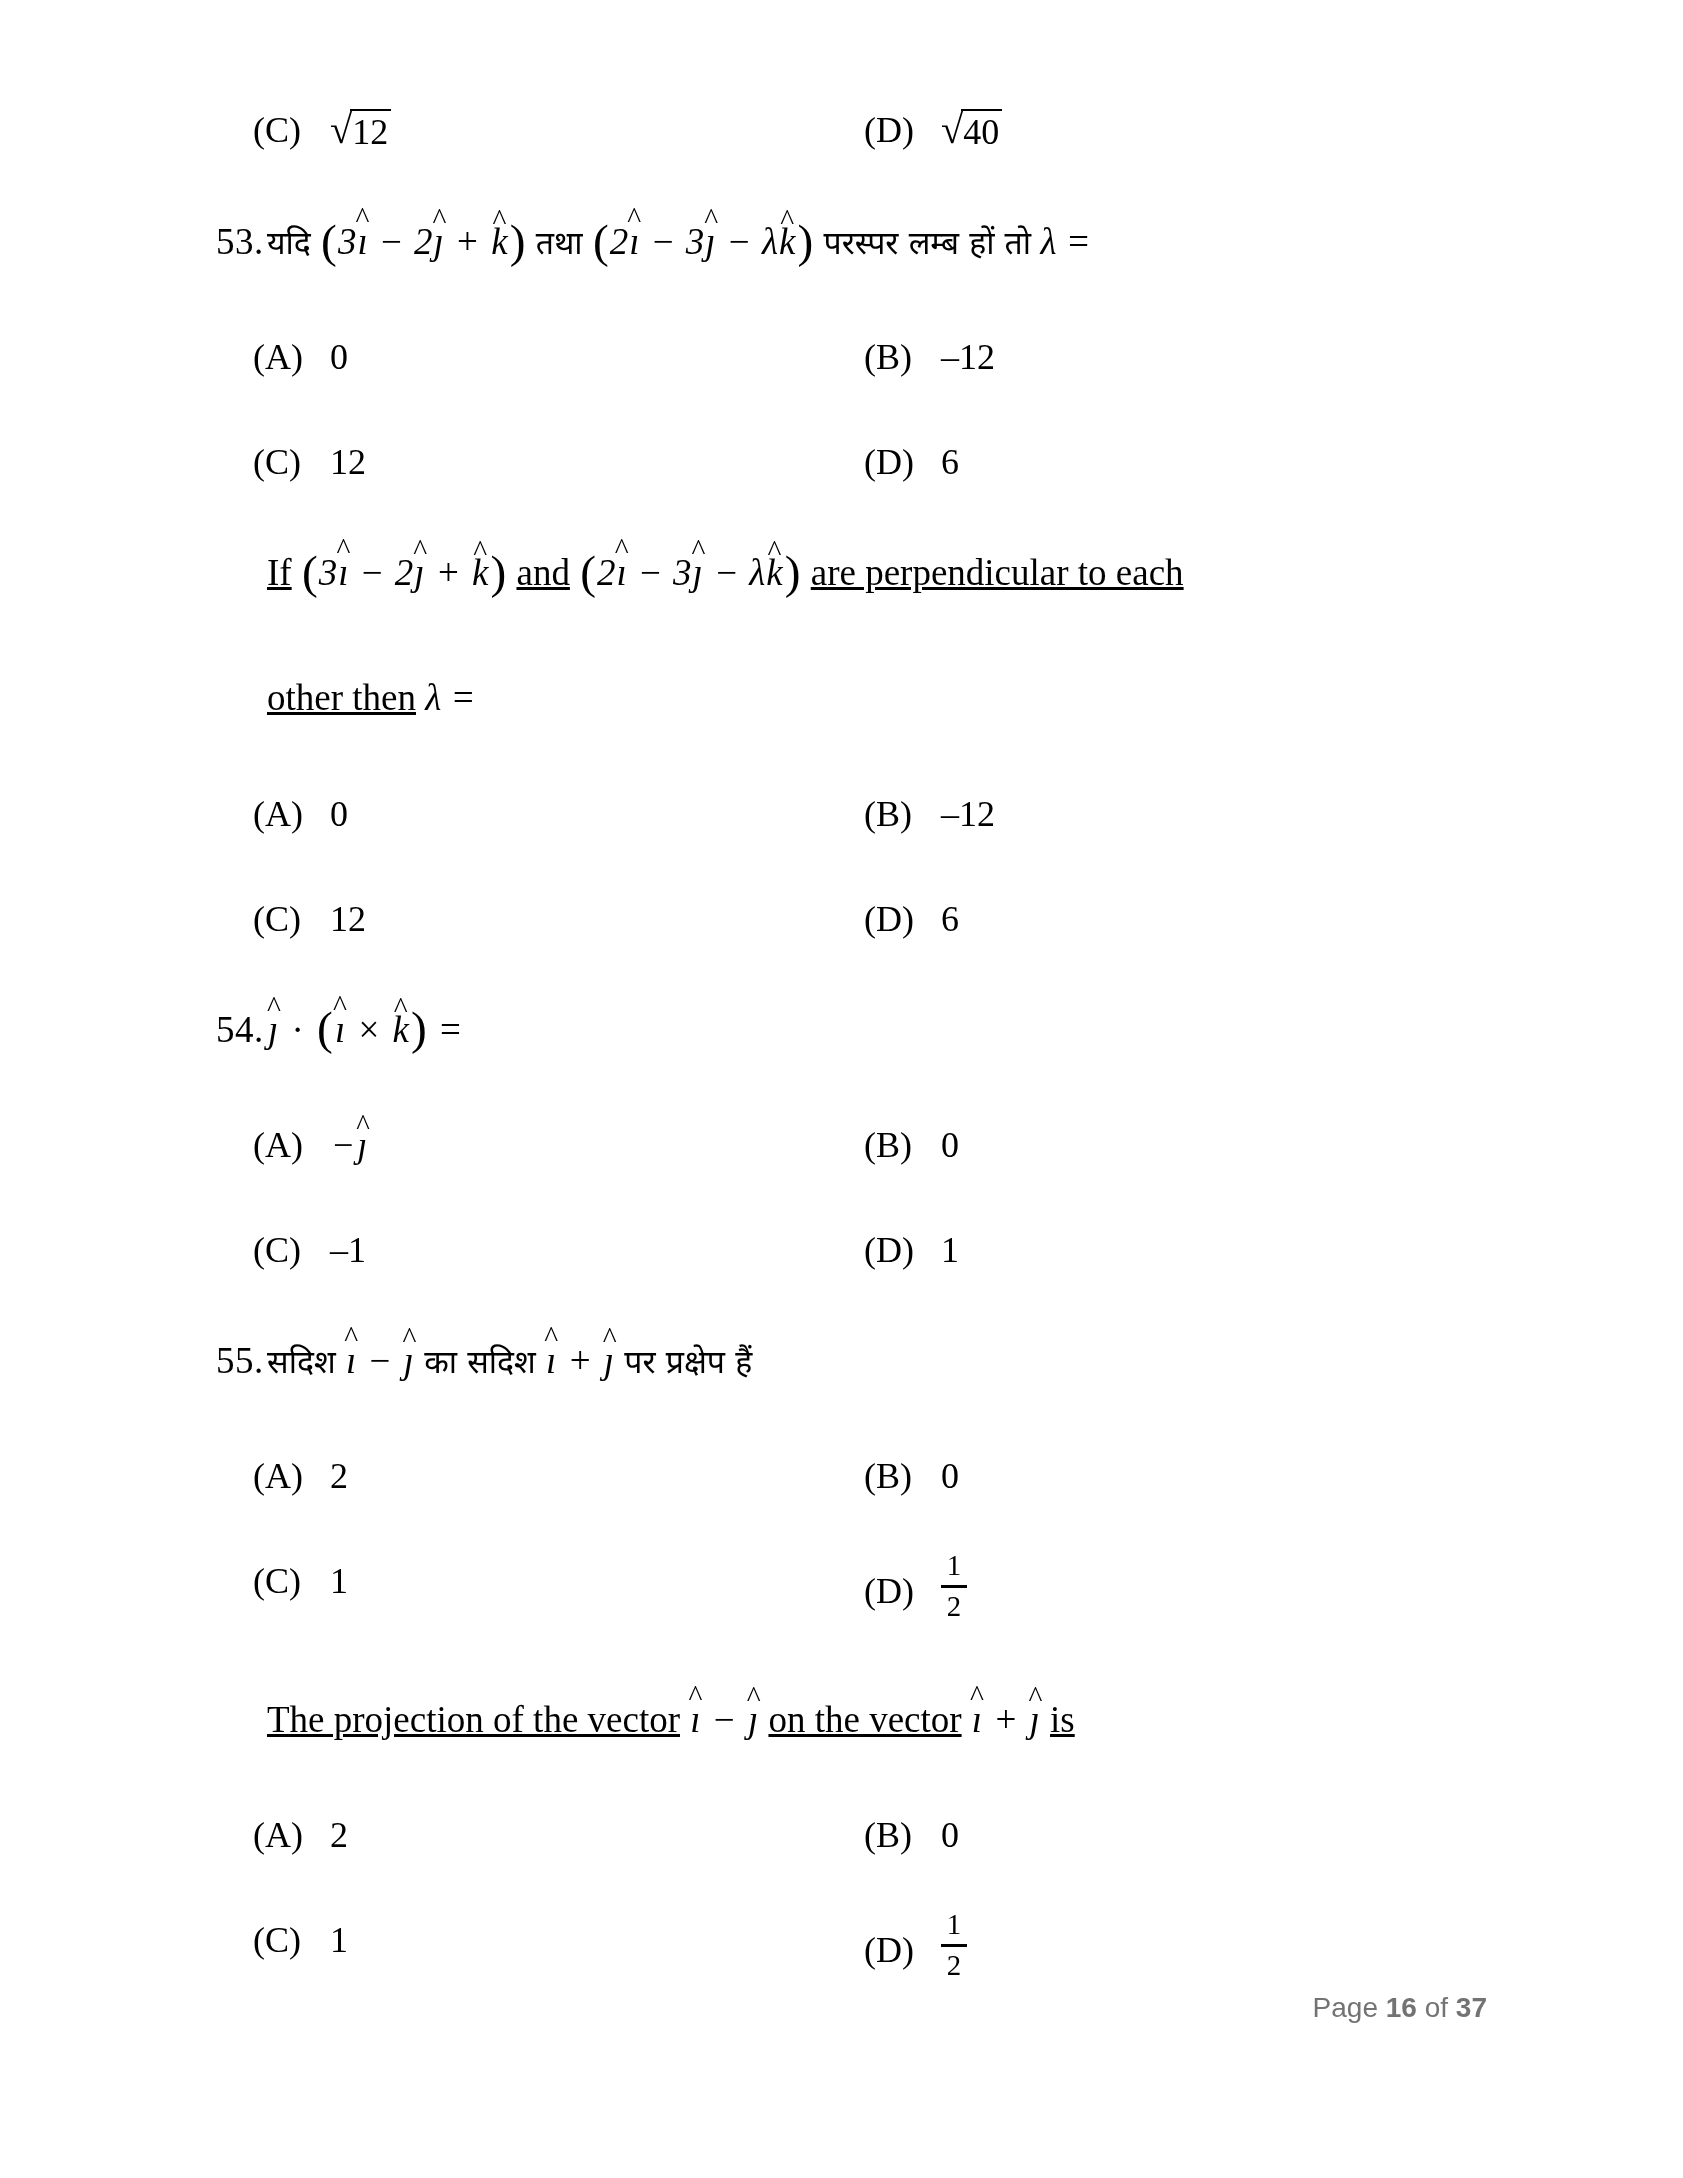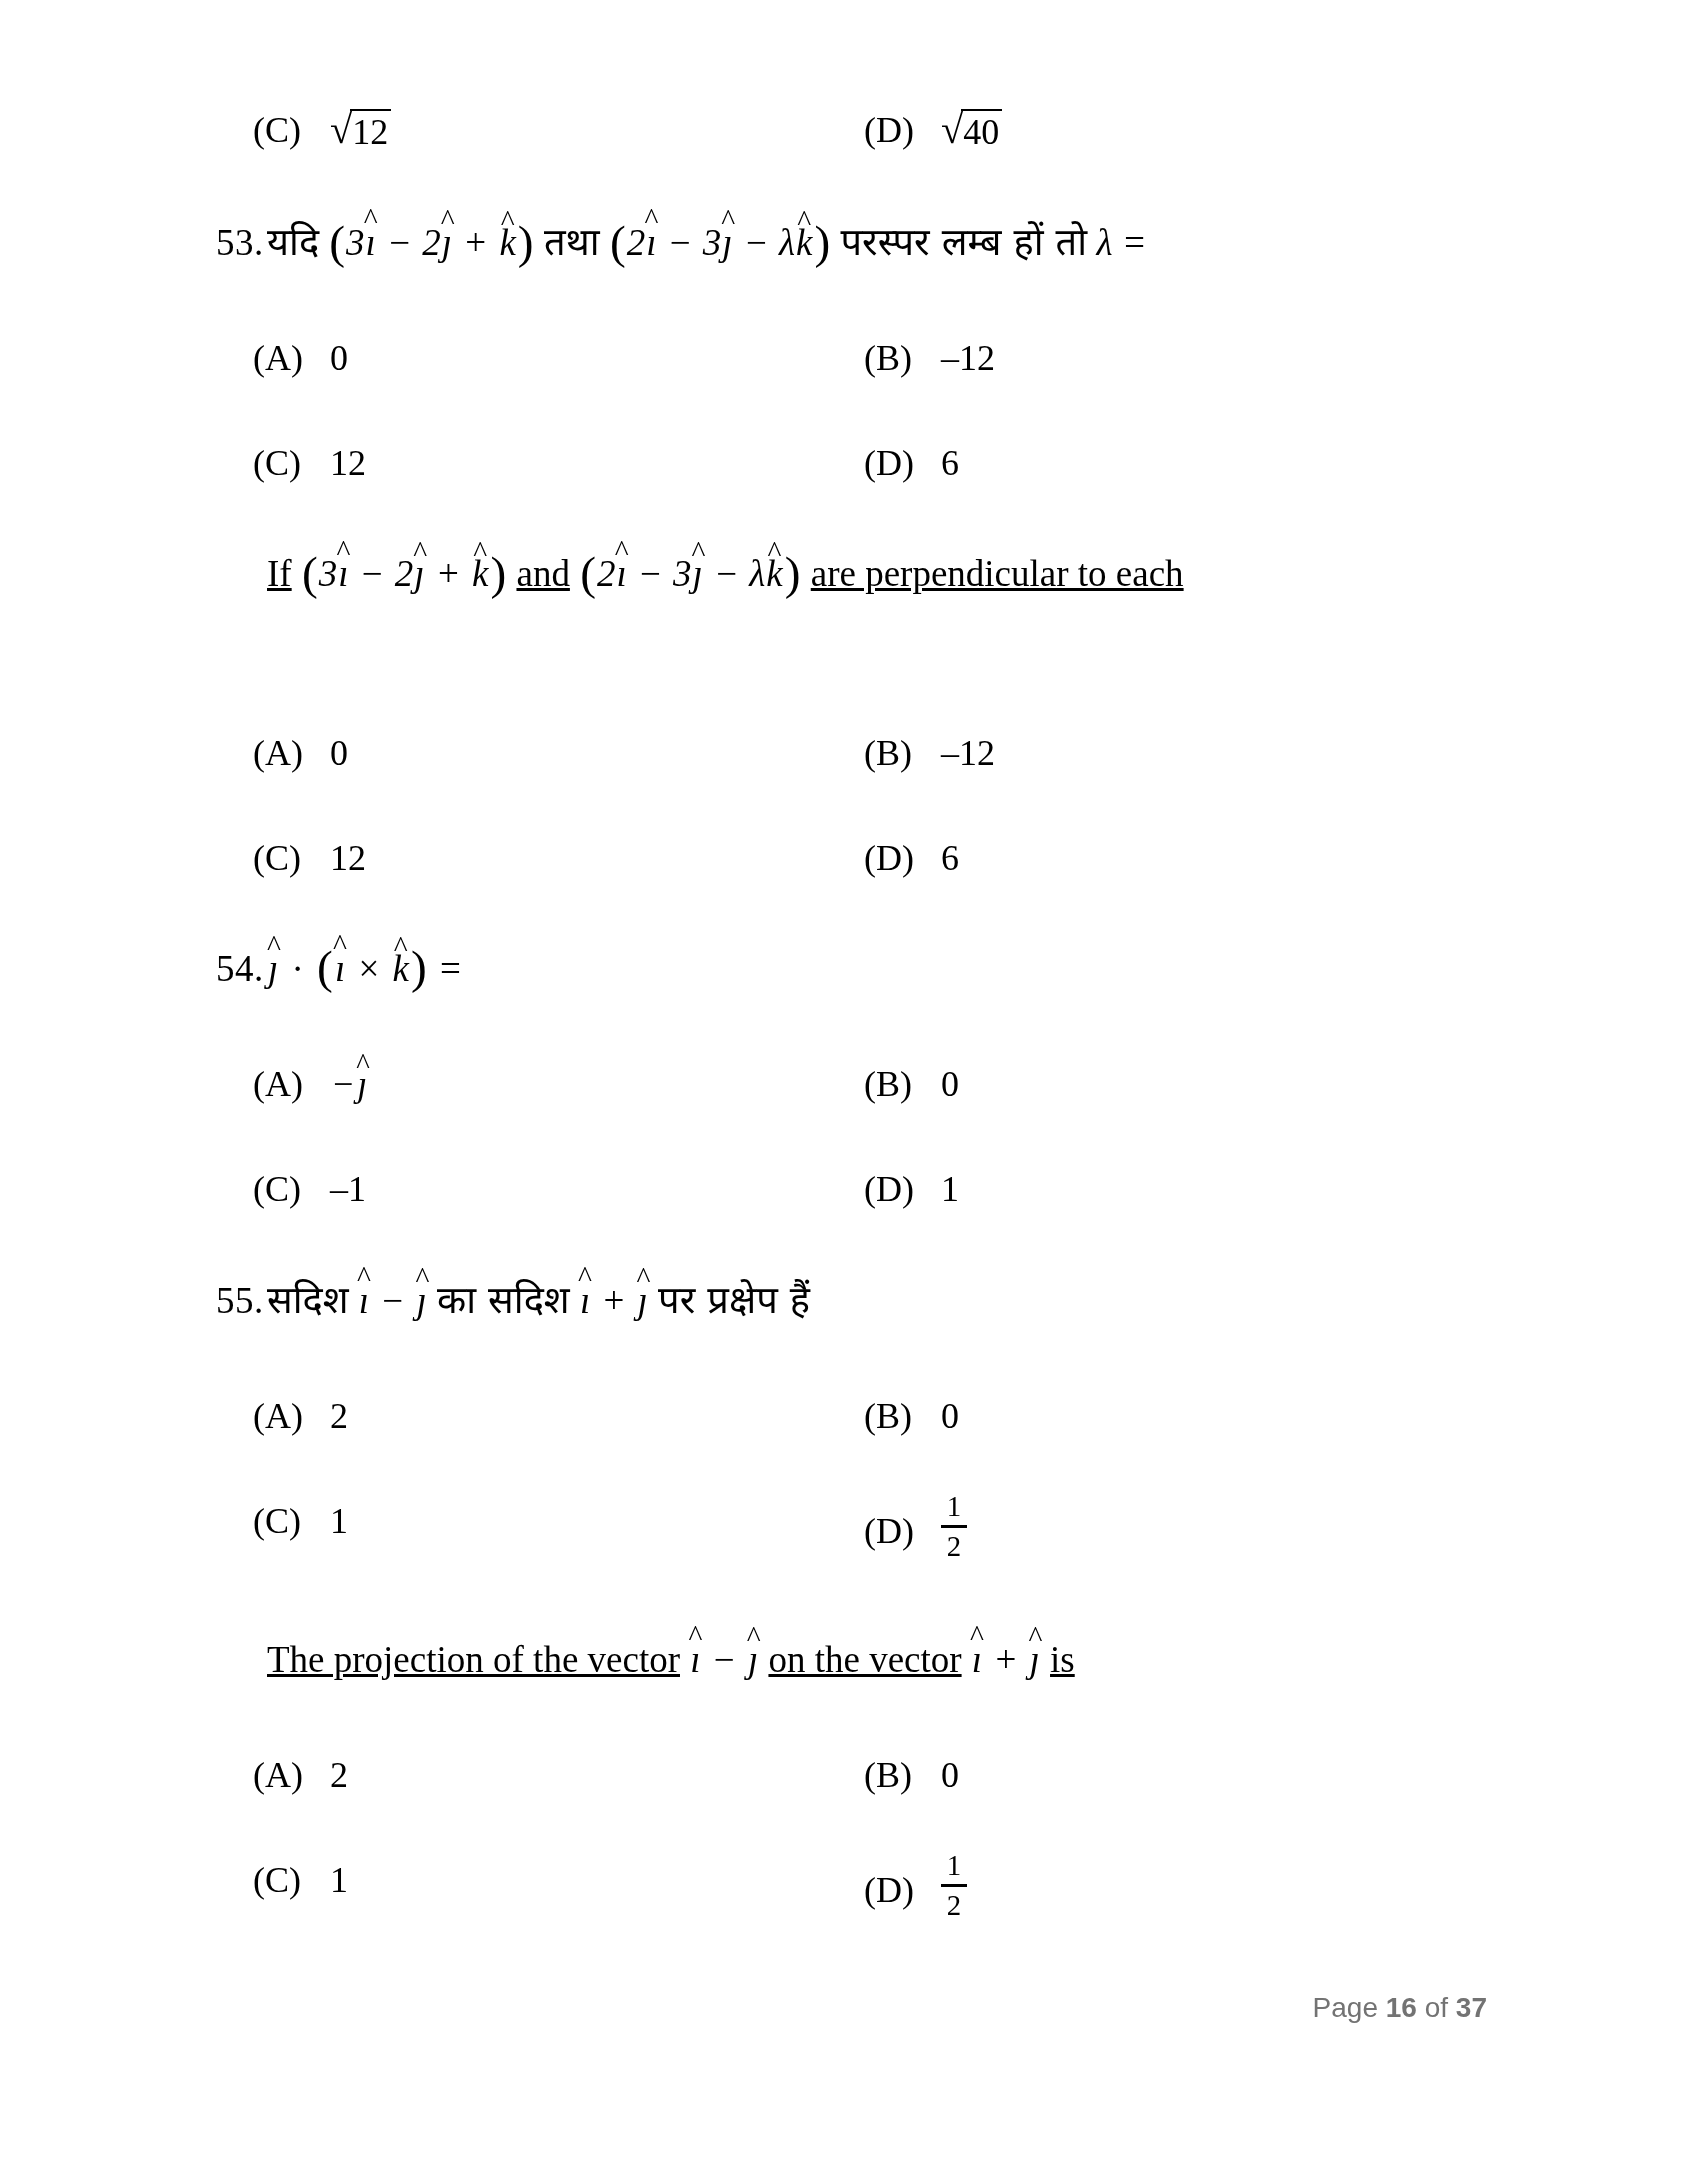--- a/index.html
+++ b/index.html
@@ -148,21 +148,21 @@
     width: 100%;
     min-width: 26px;
     height: 3px;
     background: #000;
     margin: 4px 0;
   }
   .frac .den { padding: 0 4px; }
 
   .devanagari {
     font-family: "DejaVu Sans", sans-serif;
-    font-size: 38px;
+    font-size: 32px;
     font-style: normal;
   }
 
   .opsign { font-style: normal; padding: 0 3px; }
 
   
   .footer {
     position: absolute;
     right: 196px;
     top: 1992px;
@@ -235,20 +235,24 @@
 
     <div class="sp-para"></div>
 
     <div class="qline">
       <span class="qnum"></span>
       <span class="qbody"><span class="up">If</span>&nbsp;<span class="math"><span class="paren">(</span>3<span class="hatted i"><span class="hat">^</span>ı</span> <span class="opsign">−</span> 2<span class="hatted j"><span class="hat">^</span>ȷ</span> <span class="opsign">+</span> <span class="hatted k"><span class="hat">^</span>k</span><span class="paren">)</span></span>&nbsp;<span class="up">and</span>&nbsp;<span class="math"><span class="paren">(</span>2<span class="hatted i"><span class="hat">^</span>ı</span> <span class="opsign">−</span> 3<span class="hatted j"><span class="hat">^</span>ȷ</span> <span class="opsign">−</span> λ<span class="hatted k"><span class="hat">^</span>k</span><span class="paren">)</span></span>&nbsp;<span class="up">are perpendicular to each</span></span>
     </div>
 
     <div class="sp-opt"></div>
 
+    <div class="qline">
+      <span class="qnum"></span>
+      <span class="qbody"><span class="up">other then</span>&nbsp;<span class="math">λ =</span></span>
+    </div>
 
     <div class="sp-opt"></div>
 
     <div class="opt-row">
       <div class="opt">
         <span class="opt-letter">(A)</span>
         <span class="opt-val">0</span>
       </div>
       <div class="opt">
         <span class="opt-letter">(B)</span>

